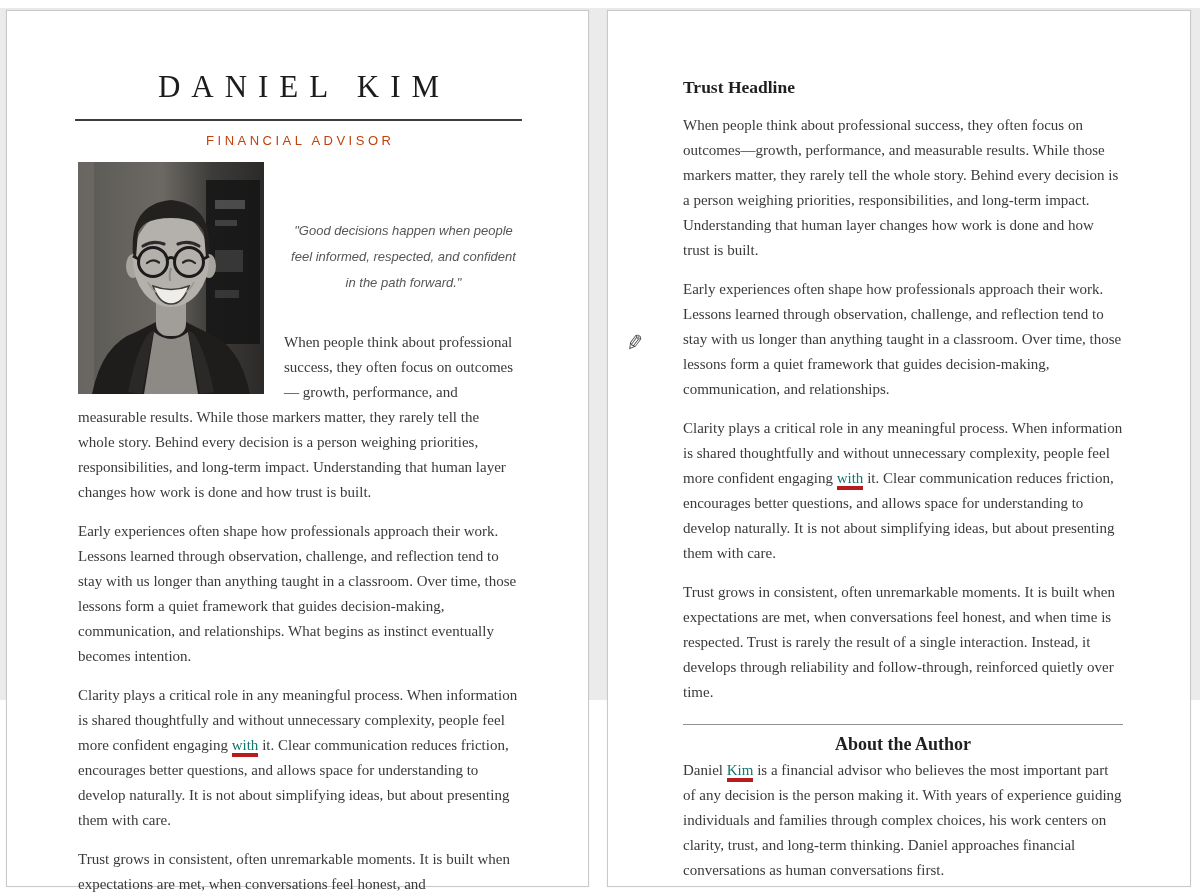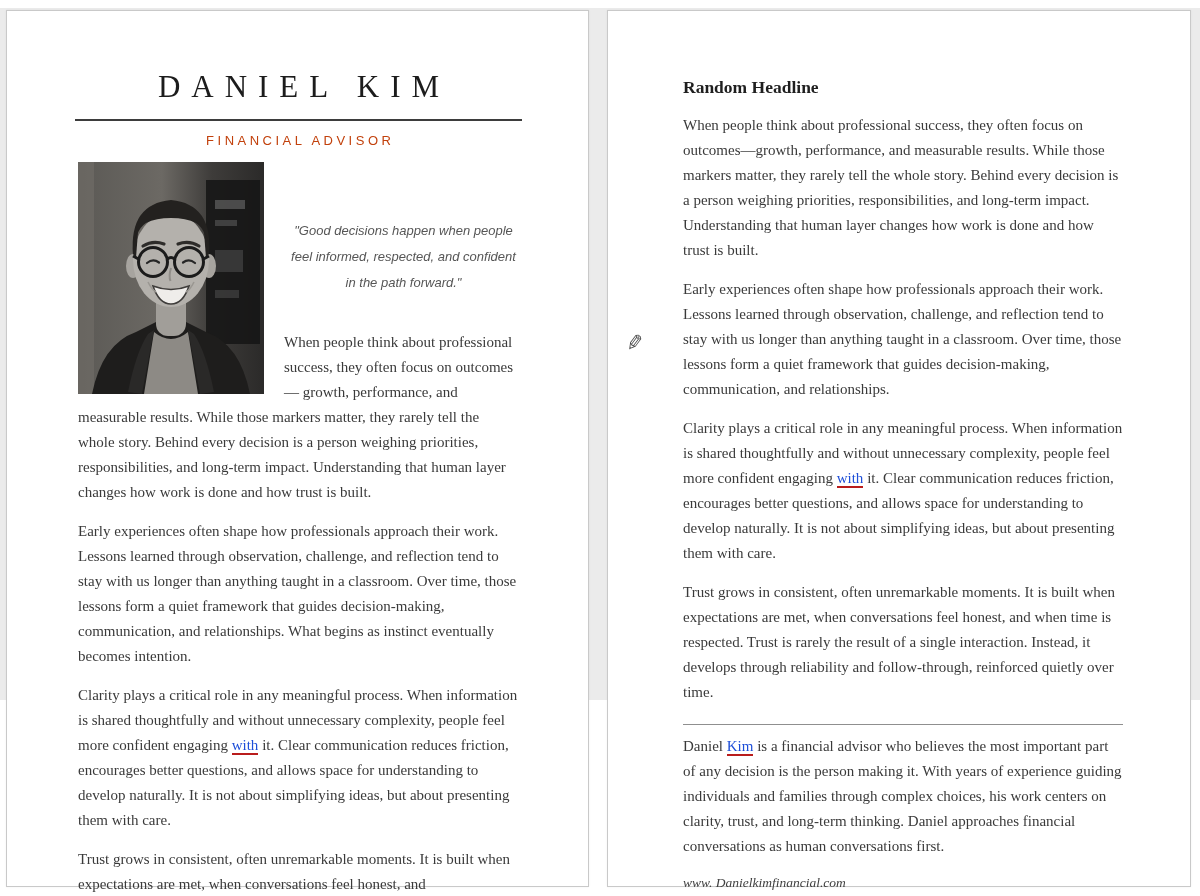--- a/index.html
+++ b/index.html
@@ -63,22 +63,22 @@
     font-size: 13px; line-height: 26px;
     color: #565656;
   }
   .body-text p, .body-text .para {
     margin: 0 0 14px 0;
     font-size: 15px; line-height: 25px;
     color: #3a3a3a;
     text-align: left;
   }
   .gram-flag {
-    color: #1d4ed8;
-    border-bottom: 2px solid #b91c1c;
+    color: #0f766e;
+    border-bottom: 4px solid #b91c1c;
     cursor: pointer;
   }
 
   
   .rp-content { padding: 66px 67px 0 75px; }
   .rp-headline {
     margin: 0 0 15px 0;
     font-size: 17.5px; font-weight: 700;
     color: #1f1f1f;
   }
@@ -184,28 +184,29 @@
 
     </div>
   </div>
 
   <div class="page page-right">
 
     <span class="margin-pen">✎</span>
 
     <div class="rp-content body-text">
 
-      <h2 class="rp-headline">Random Headline</h2>
+      <h2 class="rp-headline">Trust Headline</h2>
 
       <p>When people think about professional success, they often focus on outcomes—growth, performance, and measurable results. While those markers matter, they rarely tell the whole story. Behind every decision is a person weighing priorities, responsibilities, and long-term impact. Understanding that human layer changes how work is done and how trust is built.</p>
       <p>Early experiences often shape how professionals approach their work. Lessons learned through observation, challenge, and reflection tend to stay with us longer than anything taught in a classroom. Over time, those lessons form a quiet framework that guides decision-making, communication, and relationships.</p>
       <p><span>Clarity plays a critical role in any meaningful process. When information is shared thoughtfully and without unnecessary complexity, people feel more confident engaging </span><span class="gram-flag">with</span><span> it. Clear communication reduces friction, encourages better questions, and allows space for understanding to develop naturally. It is not about simplifying ideas, but about presenting them with care.</span></p>
       <p>Trust grows in consistent, often unremarkable moments. It is built when expectations are met, when conversations feel honest, and when time is respected. Trust is rarely the result of a single interaction. Instead, it develops through reliability and follow-through, reinforced quietly over time.</p>
 
       <hr class="about-rule">
+      <h3 class="about-heading">About the Author</h3>
       <p class="about-para"><span>Daniel </span><span class="gram-flag">Kim</span><span> is a financial advisor who believes the most important part of any decision is the person making it. With years of experience guiding individuals and families through complex choices, his work centers on clarity, trust, and long-term thinking. Daniel approaches financial conversations as human conversations first.</span></p>
 
       <div class="website-line">www. Danielkimfinancial.com</div>
 
     </div>
   </div>
 
 </div>
 
 </body></html>

